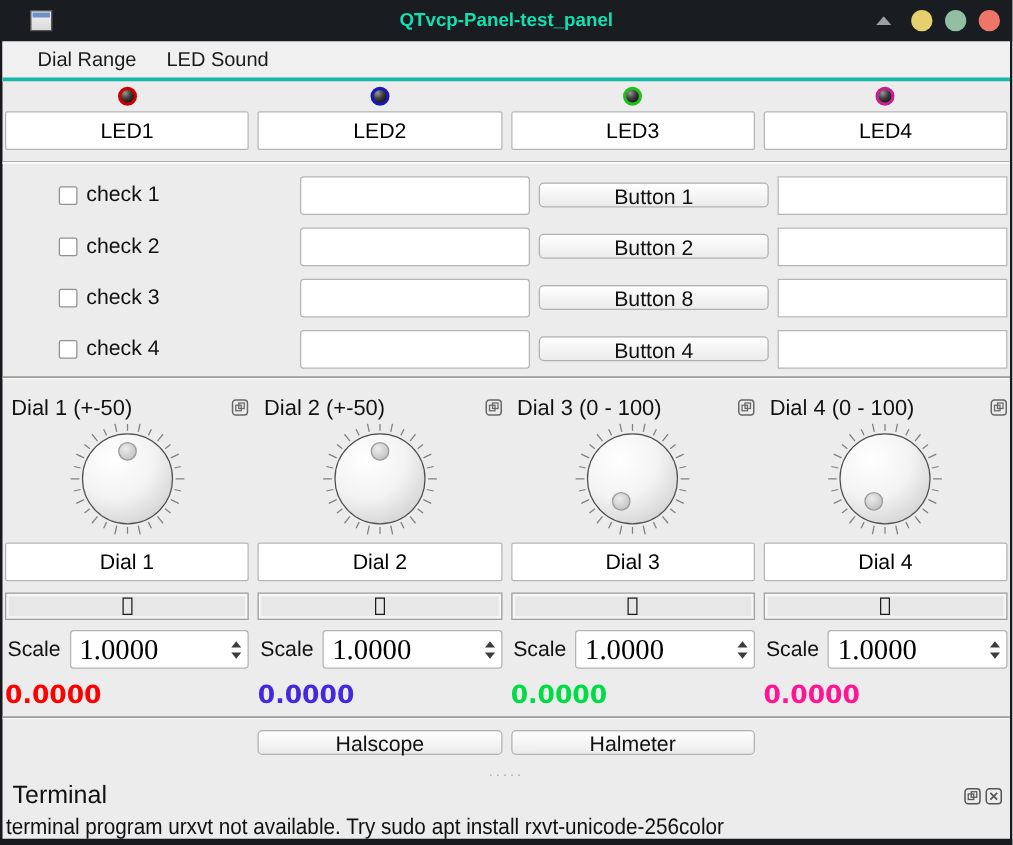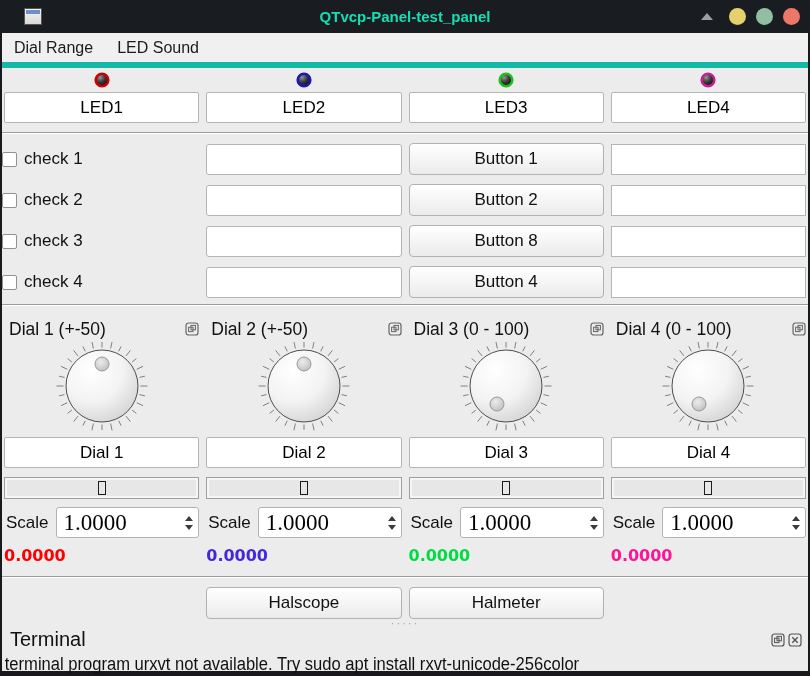--- a/index.html
+++ b/index.html
@@ -13,43 +13,43 @@
             margin:0 -2px;}
   .win-icon{width:18px;height:17px;margin-left:24px;background:linear-gradient(#f4f4f4,#d9d9d9);
             border:1px solid #555;box-sizing:border-box;position:relative;}
   .win-icon::before{content:"";position:absolute;left:1px;right:1px;top:1px;height:4px;background:#6f8fc9;}
   .tb-title{position:absolute;left:0;right:0;text-align:center;font-weight:bold;font-size:15px;color:#14dfb2;}
   .tb-controls{margin-left:auto;display:flex;align-items:center;gap:10px;margin-right:10px;}
   .shade-tri{width:0;height:0;border-left:6px solid transparent;border-right:6px solid transparent;
              border-bottom:7px solid #9aa0a4;margin-right:6px;}
   .tb-circle{width:17px;height:17px;border-radius:50%;}
   
-  .menubar{height:29px;background:#f0f0f0;display:flex;align-items:center;flex:none;
-           border-bottom:6px solid #14b8a6;}
+  .menubar{height:29px;background:#f0f0f0;display:flex;align-items:flex-end;flex:none;
+           border-bottom:3px solid #14b8a6;padding-left:16px;}
   .menu-item{font-size:16px;color:#1b1b1b;padding:4px 12px;}
   
   .cols{display:grid;grid-template-columns:repeat(4,1fr);column-gap:7px;padding:0 2px;flex:none;}
   .separator{height:2px;flex:none;background:linear-gradient(#9b9b9b 50%,#ffffff 50%);}
   
   .led-row{margin-top:2px;height:19px;}
   .led-cell{display:flex;justify-content:center;align-items:center;}
   
   .tfield{box-sizing:border-box;height:31px;background:#ffffff;border:1px solid #b5b5b5;border-radius:2px;
           font-family:"Liberation Sans",sans-serif;font-size:17px;color:#000;padding:0 6px;width:100%;outline:none;text-align:center;}
   .tfield.round{border-radius:3px;}
   .tfield.square{border-radius:0;}
   .led-fields{margin-top:3px;}
   
-  .row32{margin-top:9px;height:32px;align-items:center;}
+  .row32{margin-top:9px;height:32px;align-items:center;margin-left:45px;}
   .grid-block{margin-top:7px;}
   .check-cell{display:flex;align-items:center;height:32px;}
   .checkbox{width:15px;height:15px;background:#fff;border:1px solid #919191;border-radius:2px;
             box-sizing:border-box;margin-left:-2px;flex:none;}
   .check-label{font-size:17px;color:#111;margin-left:7px;}
-  .btn{box-sizing:border-box;width:100%;height:32px;background:linear-gradient(#ffffff,#ebebeb);
+  .btn{box-sizing:border-box;width:100%;height:20px;background:linear-gradient(#ffffff,#ebebeb);
        border:1px solid #b1b1b1;border-radius:4px;font-family:"Liberation Sans",sans-serif;
        font-size:17px;color:#111;}
   
   .dial-header{display:flex;align-items:center;justify-content:space-between;margin-top:12px;height:22px;}
   .dial-title{font-size:17.5px;color:#111;padding-left:5px;white-space:nowrap;}
   .float-btn{flex:none;width:14px;height:14px;display:inline-flex;}
   .knob-wrap{display:flex;justify-content:center;height:92px;margin-top:2px;}
   .dial-fields{margin-top:3px;}
   
   .pbar-row{margin-top:9px;}
@@ -65,21 +65,21 @@
   .spin-input{border:none;outline:none;background:transparent;font-family:Liberation Serif, serif;
               font-size:23px;color:#000;width:calc(100% - 22px);padding:0 0 0 7px;}
   .spin-arrows{position:absolute;right:5px;top:0;bottom:0;display:flex;flex-direction:column;
                justify-content:center;gap:4px;}
   .arr-up{width:0;height:0;border-left:4px solid transparent;border-right:4px solid transparent;
           border-bottom:5px solid #3c3c3c;}
   .arr-dn{width:0;height:0;border-left:4px solid transparent;border-right:4px solid transparent;
           border-top:5px solid #3c3c3c;}
   
   .value-row{margin-top:8px;height:18px;}
-  .readout{font-family:"DejaVu Sans","Liberation Sans",sans-serif;font-weight:bold;font-size:16px;}
+  .readout{font-family:"DejaVu Sans","Liberation Sans",sans-serif;font-weight:bold;font-size:20px;}
   
   .sep-bottom{margin-top:12px;}
   .action-row{margin-top:9px;height:31px;}
   
   .splitter{height:9px;display:flex;align-items:center;justify-content:center;flex:none;}
   .splitter-dots{color:#a5a5a5;font-size:11px;letter-spacing:2px;line-height:4px;}
   
   .term-header{display:flex;align-items:center;height:25px;padding:0 6px 0 8px;flex:none;}
   .term-title{font-size:20px;color:#111;}
   .term-icons{margin-left:auto;display:flex;gap:3px;align-items:center;}

